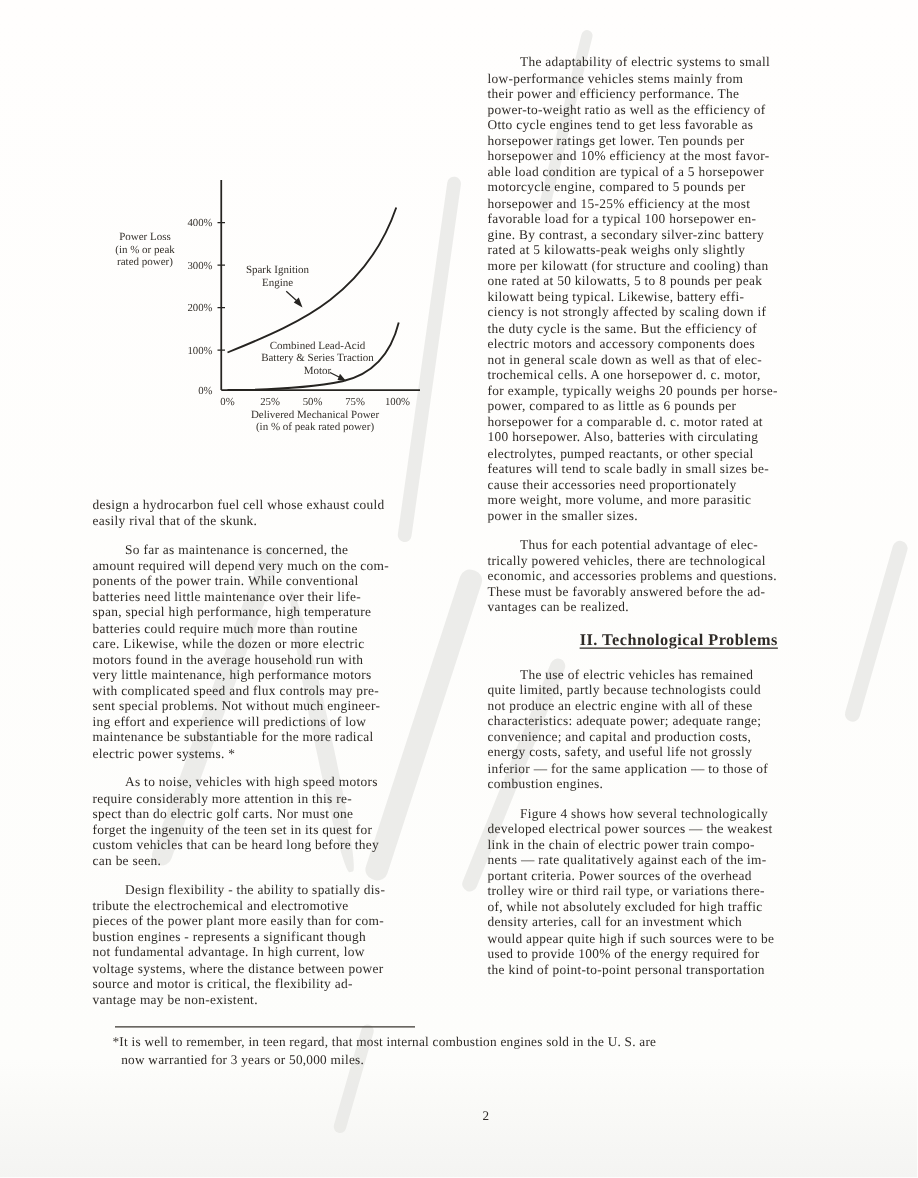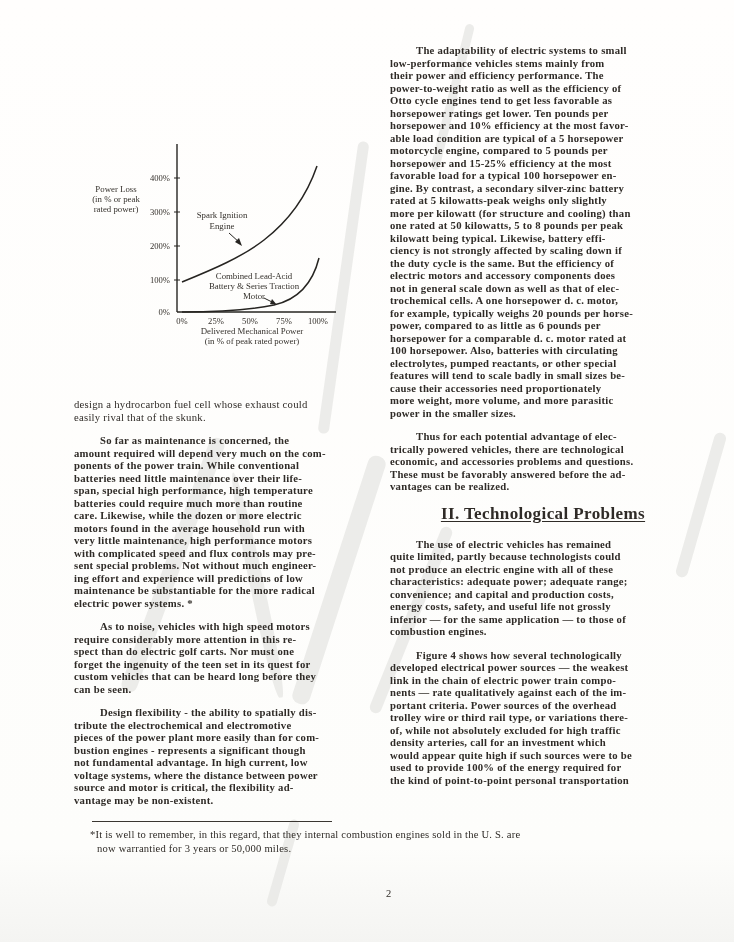--- a/index.html
+++ b/index.html
@@ -14,26 +14,26 @@
   .sheet{position:absolute;inset:0;background:linear-gradient(180deg,#fffefd 0%,#fdfdfb 90%,#f4f4f2 100%);}
   
   .wm{position:absolute;background:#e7e7e5;border-radius:8px;opacity:.8;}
   .para{
     white-space:pre-line;
     font-size:10.7px;
     line-height:12.5px;
     letter-spacing:.25px;
     margin:0 0 11px 0;
   }
-  .indent{text-indent:26px;font-weight:bold;}
+  .indent{text-indent:26px;}
   .col{position:absolute;width:306px;}
   #left-col{left:74px;top:398px;}
   #right-col{left:390px;top:44px;}
   .sec-heading{
-    font-size:17px;letter-spacing:.4px;
+    font-size:13px;letter-spacing:.4px;
     text-align:center;margin:3px 0 14px 0;font-family:Liberation Serif, serif;
   }
   .sec-heading span{text-decoration:underline;text-underline-offset:2px;}
   .gap-before{}
   
   #figure-block{position:absolute;left:64px;top:140px;width:322px;height:248px;text-align:right;}
   #figure-block svg{display:block;}
   .fig-caption{font-size:9.6px;letter-spacing:.2px;line-height:12px;margin-top:3px;}
   .fig-caption .cap1{padding-left:60px;}
   .fig-caption .cap2{padding-left:101px;}
@@ -196,18 +196,18 @@
 trolley wire or third rail type, or variations there-
 of, while not absolutely excluded for high traffic
 density arteries, call for an investment which
 would appear quite high if such sources were to be
 used to provide 100% of the energy required for
 the kind of point-to-point personal transportation</p>
   </div>
 
   <div id="footnote-rule"></div>
   <div id="footnote">
-    <div class="fn1">*It is well to remember, in this regard, that they internal combustion engines sold in the U. S. are</div>
+    <div class="fn1">*It is well to remember, in teen regard, that most internal combustion engines sold in the U. S. are</div>
     <div class="fn2">now warrantied for 3 years or 50,000 miles.</div>
   </div>
 
   <div id="page-number">2</div>
 </div>
 
 </body></html>

